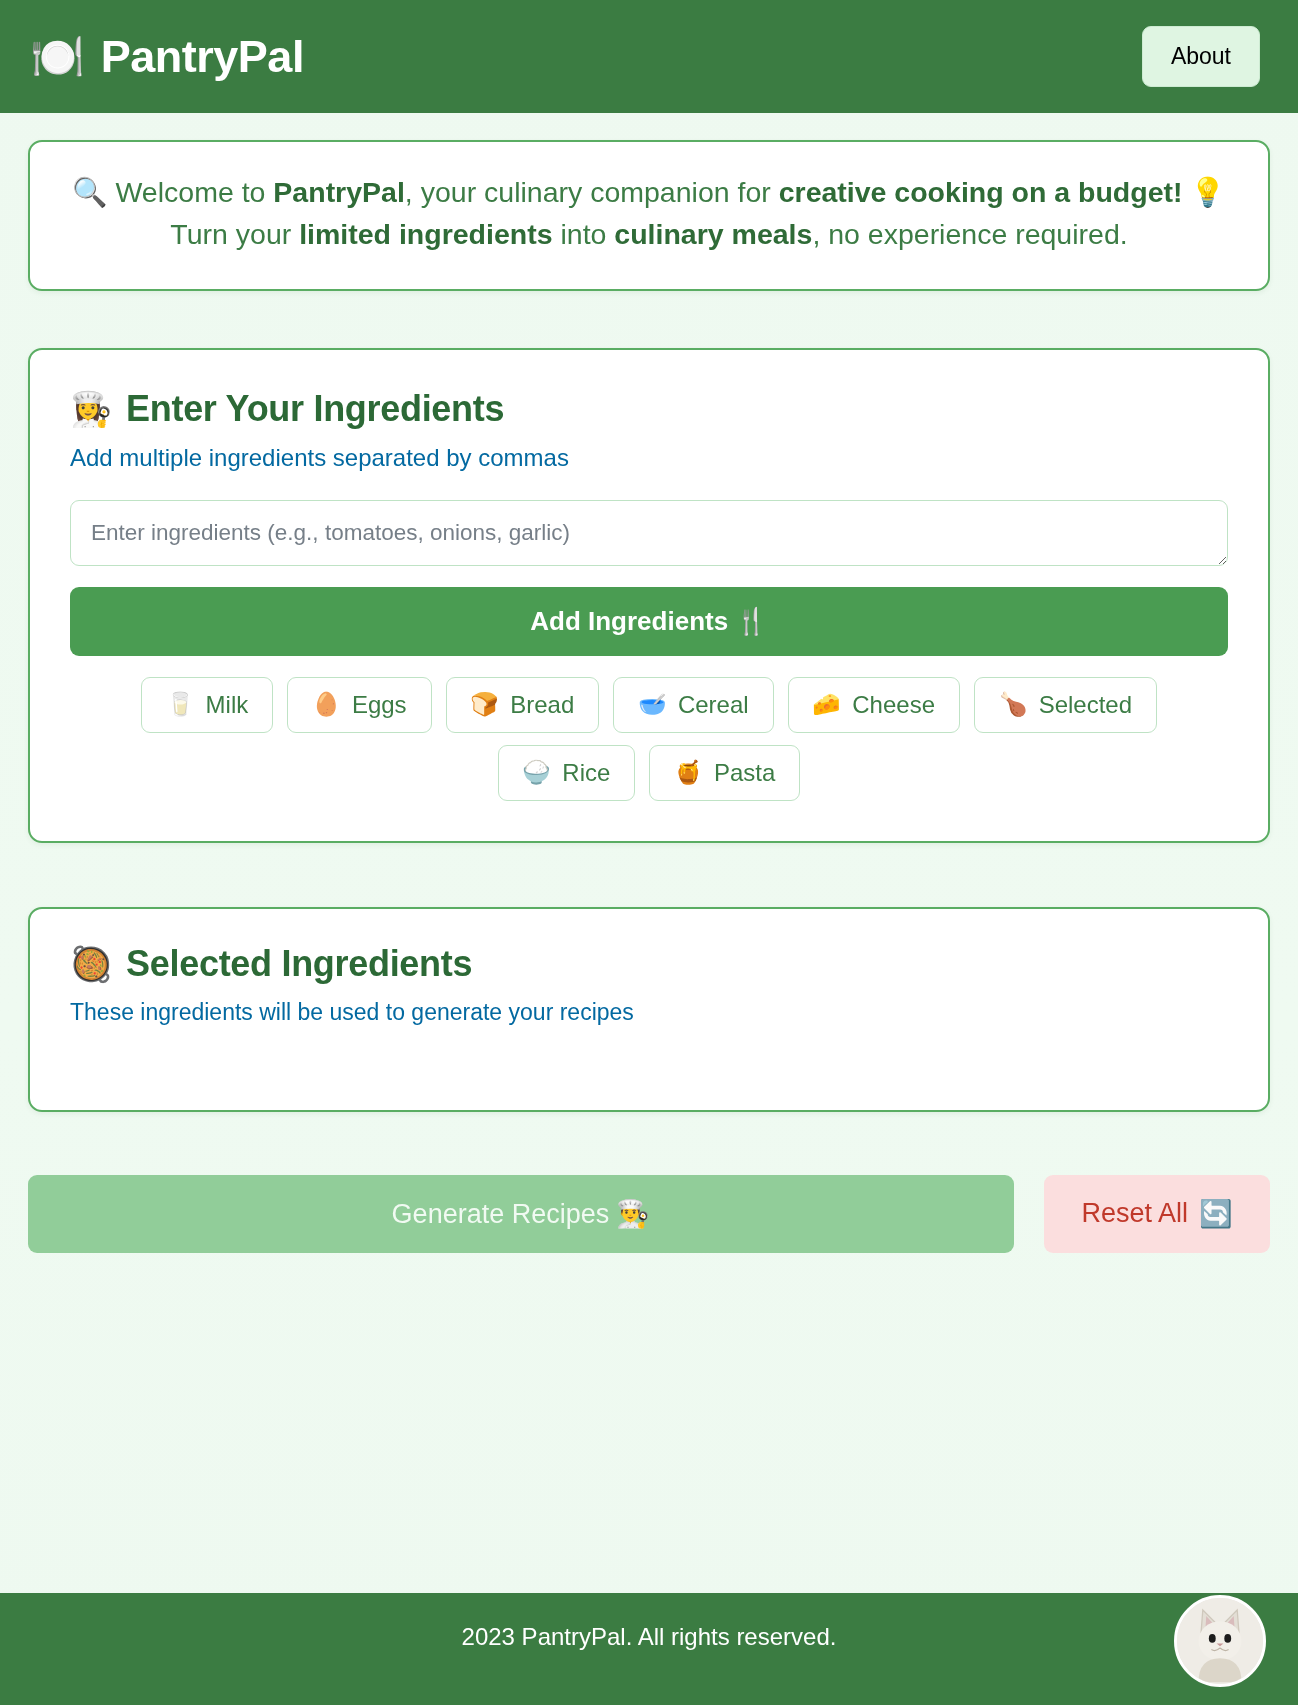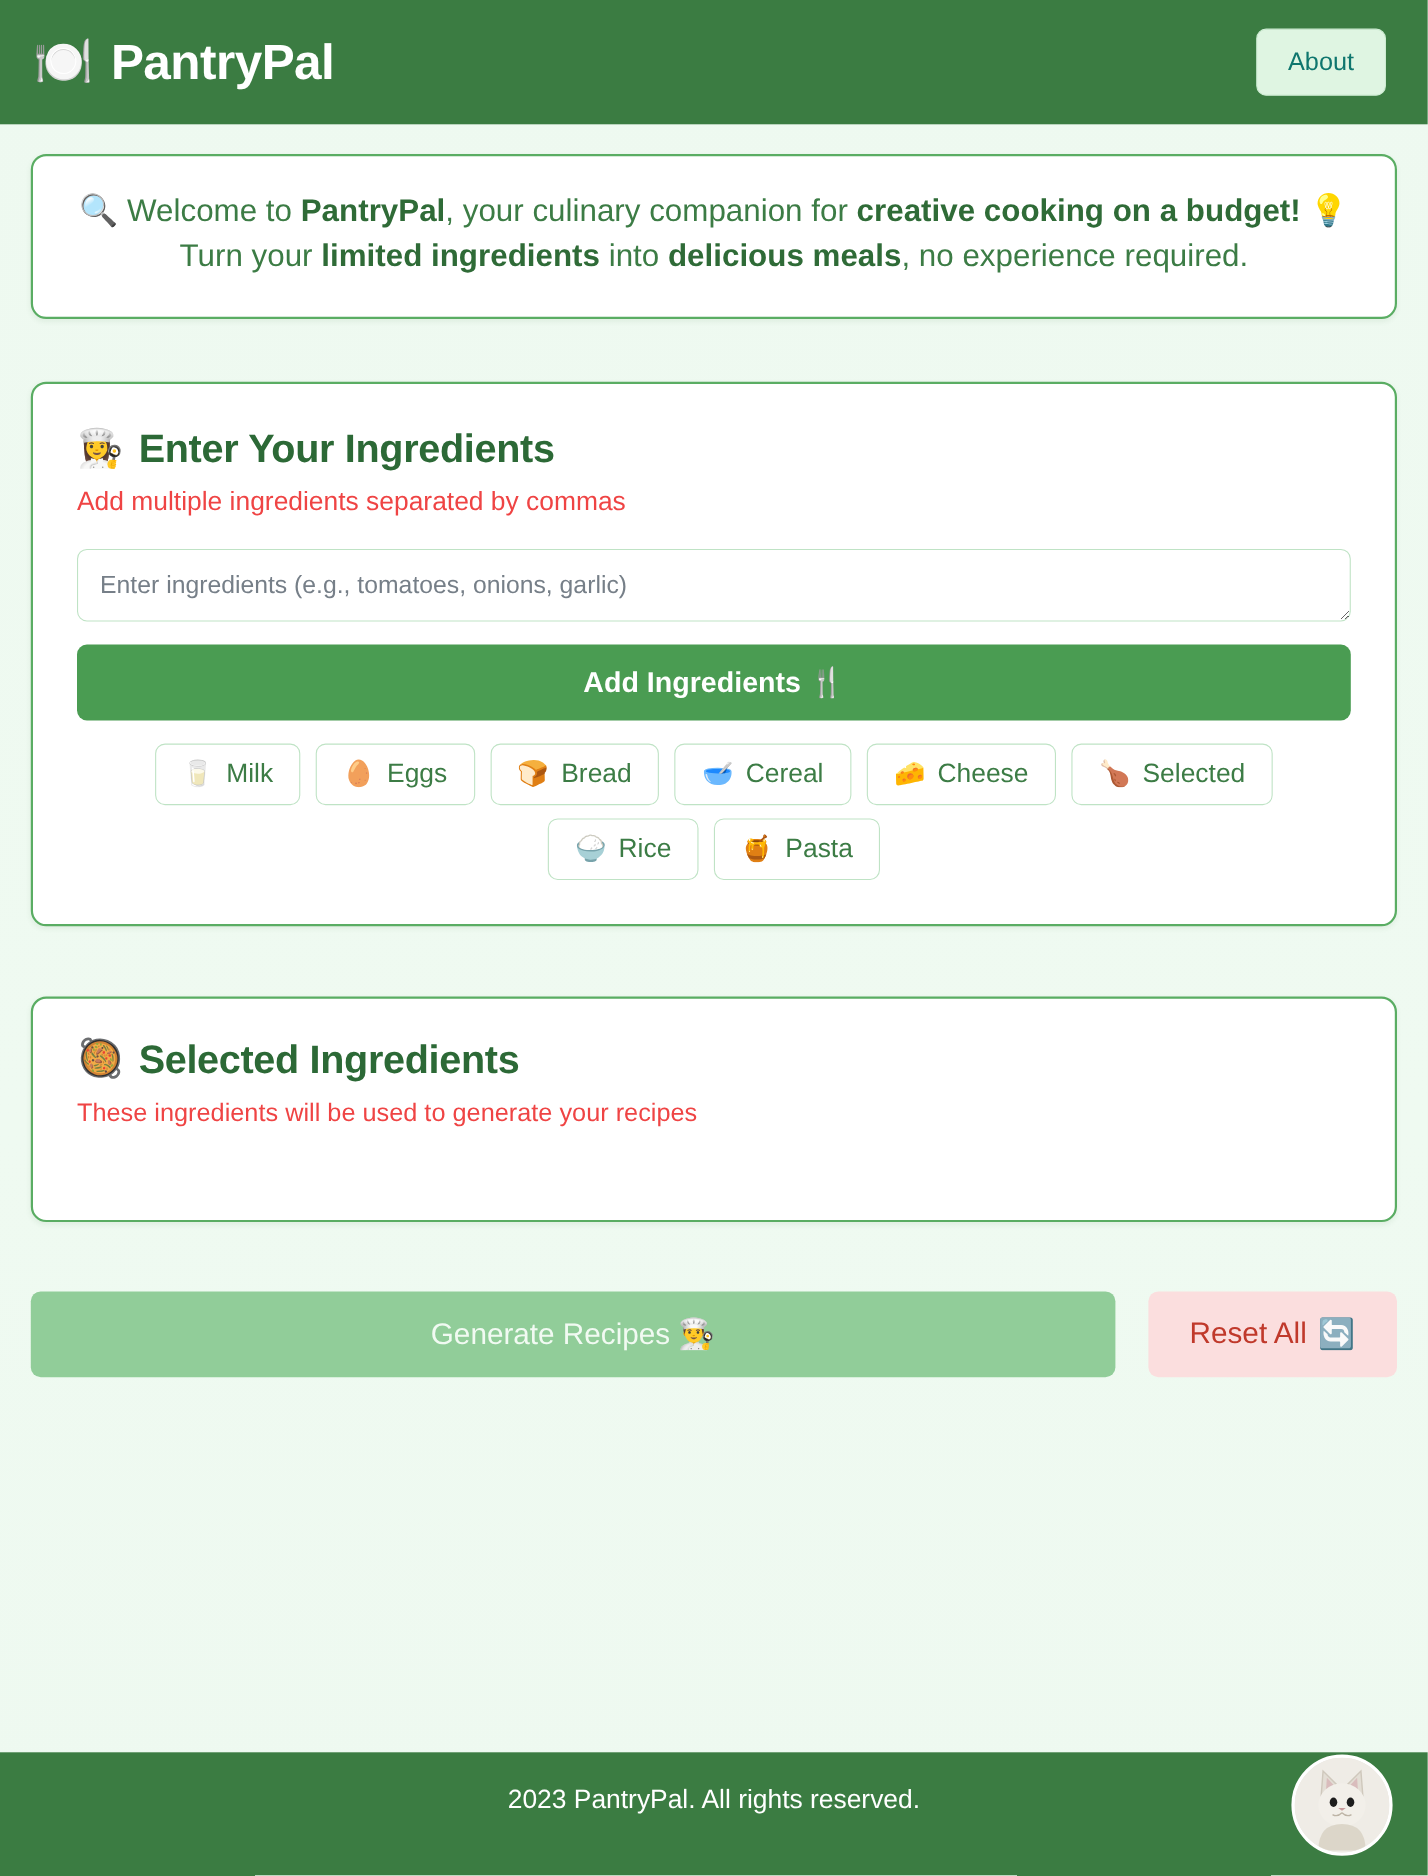--- a/index.html
+++ b/index.html
@@ -39,21 +39,21 @@
   }
   .brand-icon { font-size: 44px; line-height: 1; }
   .brand-name {
     color: #ffffff;
     font-size: 45px;
     font-weight: bold;
     letter-spacing: -0.5px;
   }
   .about-btn {
     background: #dff5e2;
-    color: #0f766e;
+    color: #000000;
     border: 1px solid #cdebd2;
     border-radius: 9px;
     font-size: 23px;
     padding: 16px 28px;
     font-family: "Liberation Sans", sans-serif;
     cursor: pointer;
   }
 
   
   .content {
@@ -92,21 +92,21 @@
     gap: 14px;
     font-size: 36px;
     font-weight: bold;
     color: #2c6936;
     margin: 0 0 14px 0;
     letter-spacing: -0.3px;
   }
   .section-title .ttl-emoji { font-size: 34px; }
   .section-sub {
     font-size: 24px;
-    color: #ef4444;
+    color: #0369a1;
     margin: 0 0 28px 0;
   }
 
   .ing-textarea {
     display: block;
     width: 100%;
     height: 66px;
     border: 1px solid #bfe3c5;
     border-radius: 9px;
     padding: 19px 20px;
@@ -237,21 +237,21 @@
     </div>
     <button class="about-btn">About</button>
   </div>
 
   <div class="content">
 
     <div class="card welcome">
       <p>
         <span class="emoji">🔍</span>
         <span>Welcome to </span><b>PantryPal</b><span>, your culinary companion for </span><b>creative cooking on a budget!</b>
-        <span class="emoji">💡</span><span> Turn your </span><b>limited ingredients</b><span> into </span><b>delicious meals</b><span>, no experience required.</span>
+        <span class="emoji">💡</span><span> Turn your </span><b>limited ingredients</b><span> into </span><b>culinary meals</b><span>, no experience required.</span>
       </p>
     </div>
 
     <div class="card ing-card">
       <h2 class="section-title">
         <span class="ttl-emoji emoji">👩‍🍳</span>
         <span>Enter Your Ingredients</span>
       </h2>
       <p class="section-sub">Add multiple ingredients separated by commas</p>
 

